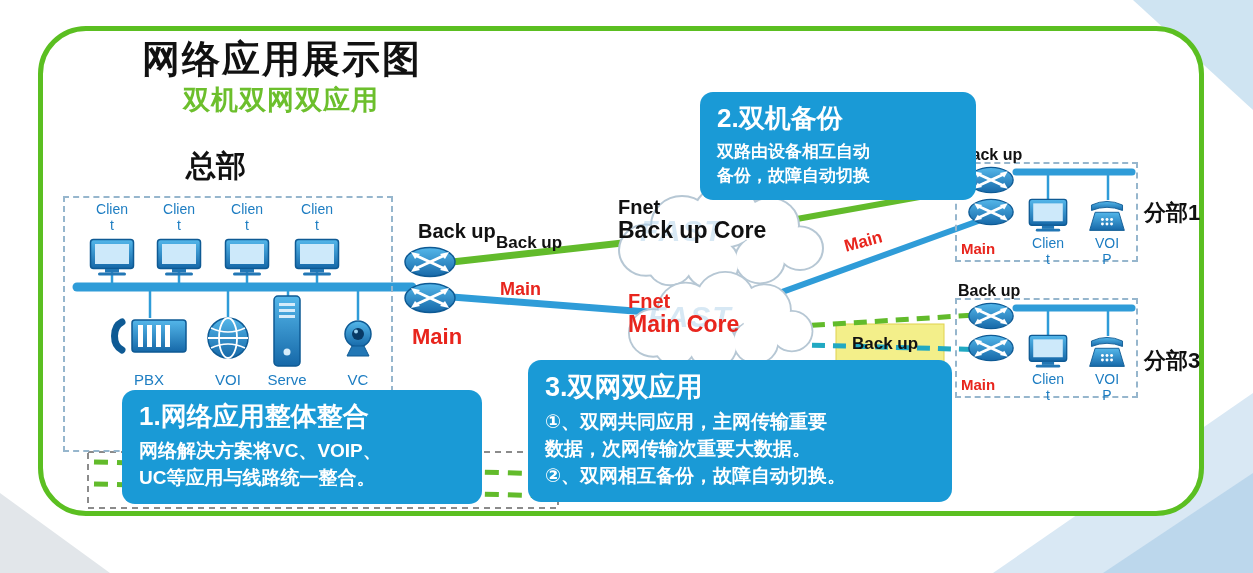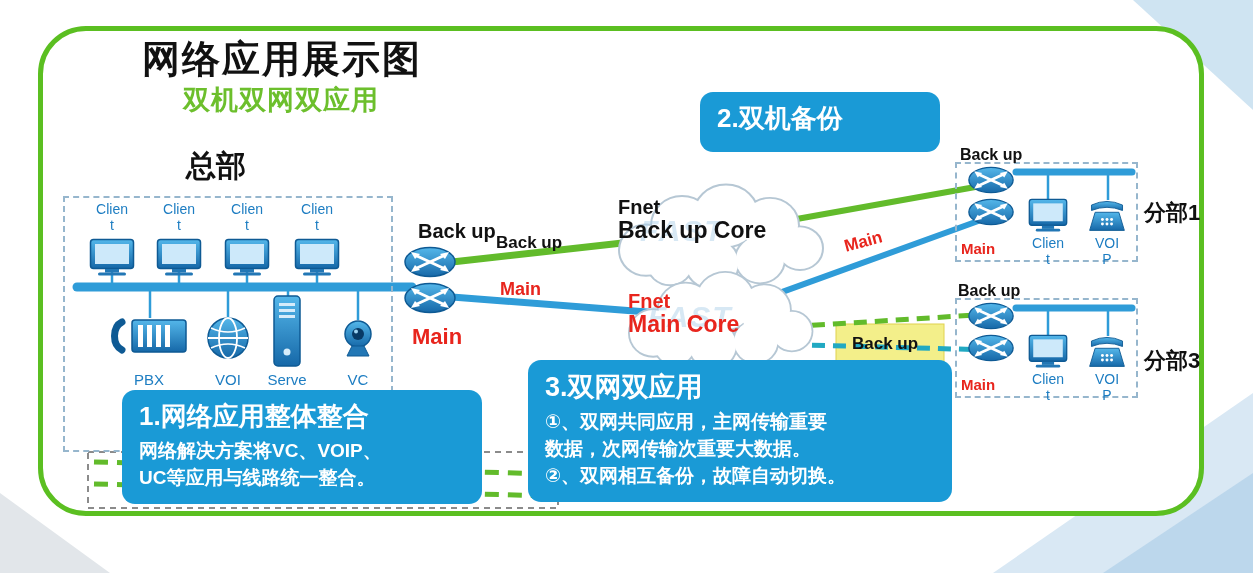--- a/index.html
+++ b/index.html
@@ -275,22 +275,24 @@
   <svg class="icon" style="left:1086px;top:332px;width:42px;height:38px">
       <use href="#icon-phone"></use>
     </svg>
   <div class="abs red-label" style="left:956px;top:376px;width:44px;font-size:15px;text-align:center">Main</div>
   <div class="abs blue-label" style="left:1026px;top:372px;width:44px">Clien
 t</div>
   <div class="abs blue-label" style="left:1086px;top:372px;width:42px">VOI
 P</div>
   <div class="abs black-label" style="left:1144px;top:346px;font-size:22px">分部3</div>
 
-  <div class="callout" style="left:700px;top:92px;width:240px">
+  <div class="callout" style="left:700px;top:92px;width:276px">
     <h3>2.双机备份</h3>
+    <p style="font-size:17px">双路由设备相互自动
+备份，故障自动切换</p>
   </div>
   <div class="callout" style="left:122px;top:390px;width:360px">
     <h3>1.网络应用整体整合</h3>
     <p style="font-size:19px">网络解决方案将VC、VOIP、
 UC等应用与线路统一整合。</p>
   </div>
   <div class="callout" style="left:528px;top:360px;width:424px">
     <h3 style="font-size:27px">3.双网双应用</h3>
     <p style="font-size:19px">①、双网共同应用，主网传输重要
 数据，次网传输次重要大数据。

